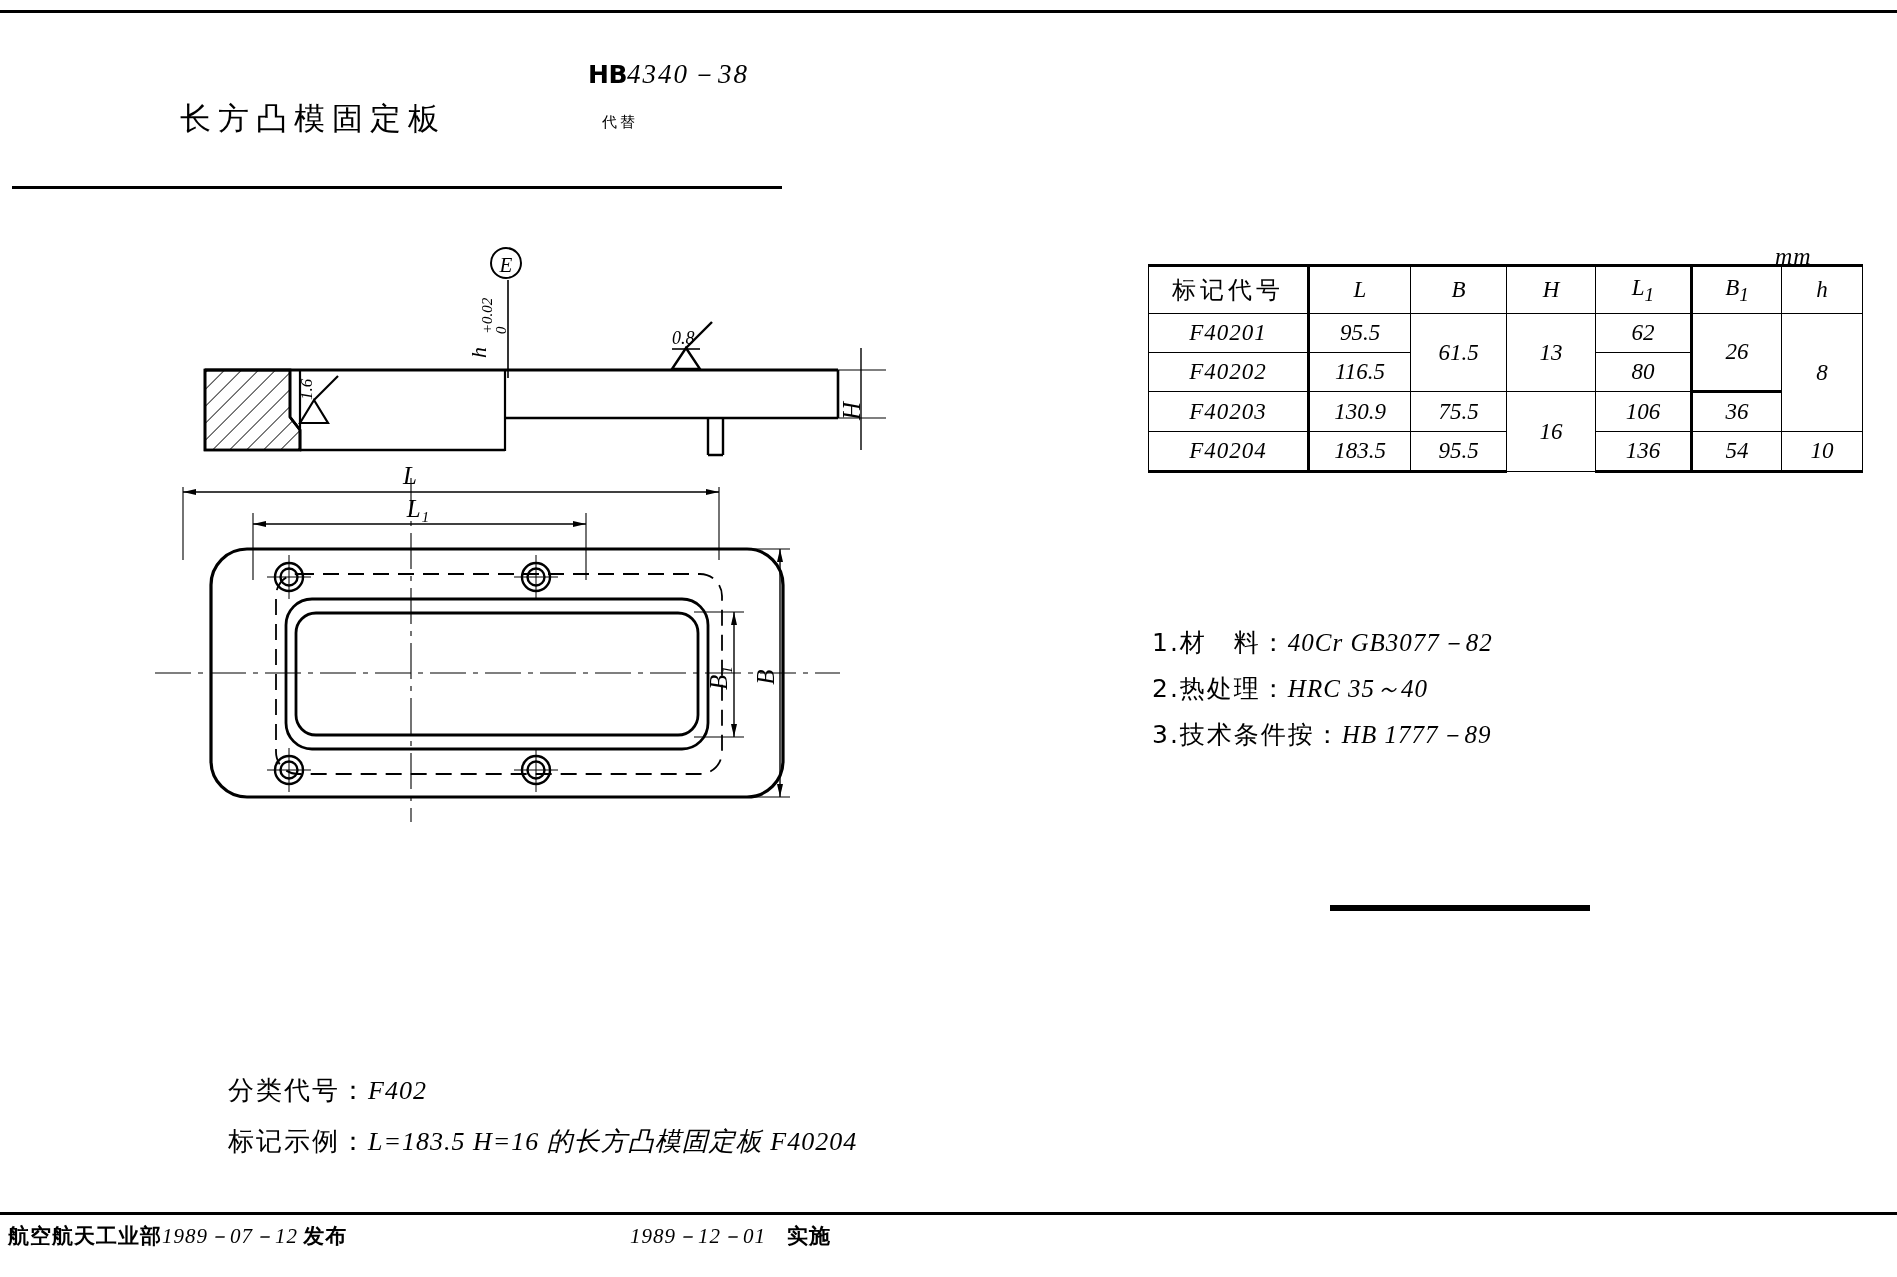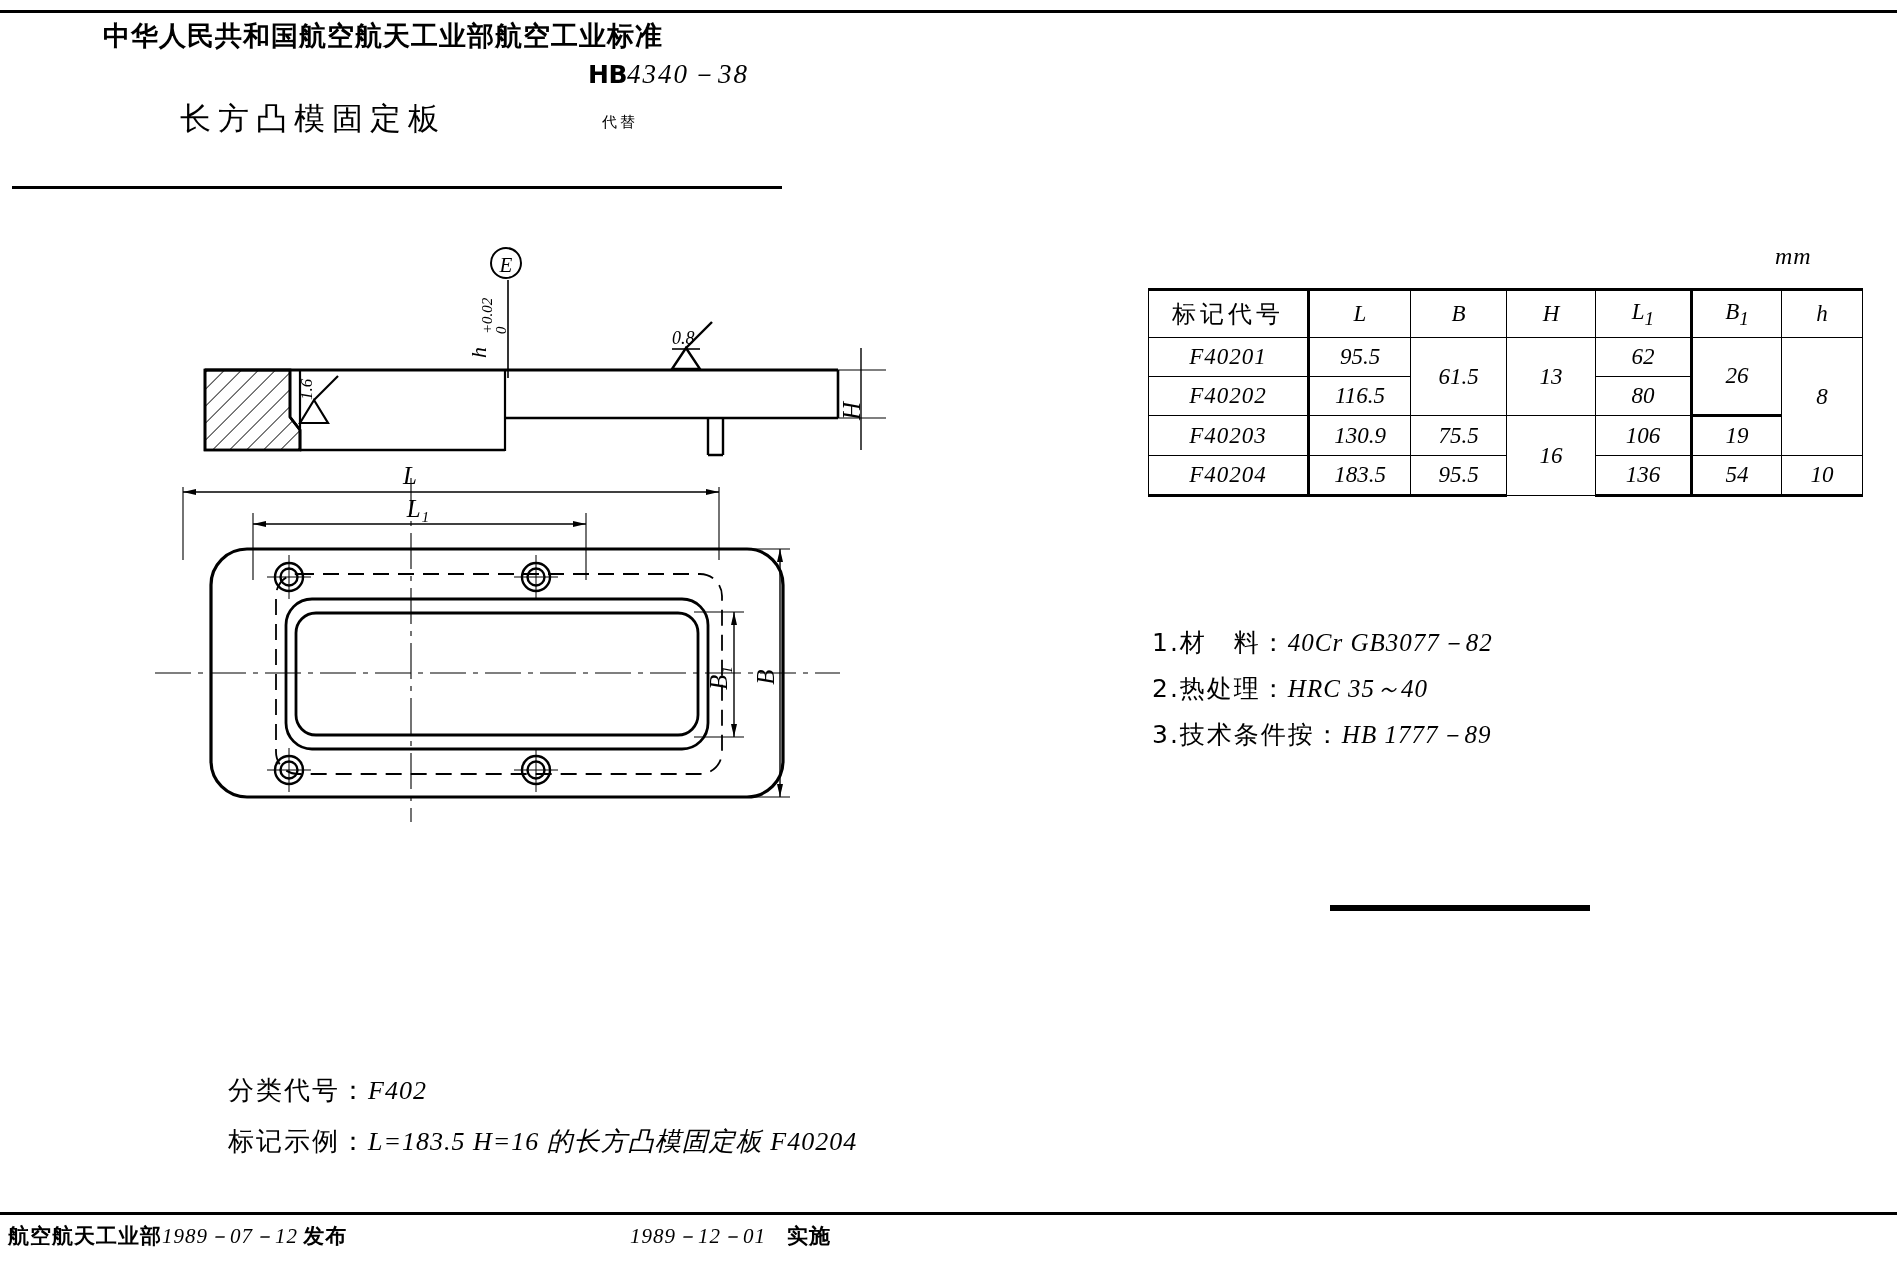--- a/index.html
+++ b/index.html
@@ -85,21 +85,21 @@
   
   .tbl-unit {
     position: absolute;
     left: 1775px; top: 243px;
     font-style: italic;
     font-size: 24px;
     letter-spacing: 1px;
   }
   table.dims {
     position: absolute;
-    left: 1148px; top: 288px;
+    left: 1148px; top: 264px;
     border-collapse: collapse;
     font-size: 23px;
     font-style: italic;
     background: transparent;
   }
   table.dims th, table.dims td {
     border: 1.6px solid #000;
     text-align: center;
     padding: 0;
     height: 38px;
@@ -213,21 +213,20 @@
     fill: #000;
   }
 </style>
 </head>
 <body>
 
 <div class="page">
 
   <div class="hdr-rule-top"></div>
 
-  <div class="hdr-title">中华人民共和国航空航天工业部航空工业标准</div>
 
   <div class="std-no">
     <b>HB</b><i>4340－38</i>
   </div>
 
   <div class="part-name">长方凸模固定板</div>
 
   <div class="replaces">代替</div>
 
   <div class="hdr-rule-mid"></div>
@@ -390,21 +389,21 @@
         <td class="code thick-r">F40202</td>
         <td>116.5</td>
         <td class="thick-r">80</td>
       </tr>
       <tr>
         <td class="code thick-r">F40203</td>
         <td>130.9</td>
         <td>75.5</td>
         <td rowspan="2">16</td>
         <td class="thick-r">106</td>
-        <td>19</td>
+        <td>36</td>
       </tr>
       <tr>
         <td class="code thick-r thick-b">F40204</td>
         <td class="thick-b">183.5</td>
         <td class="thick-b">95.5</td>
         <td class="thick-r thick-b">136</td>
         <td class="thick-b">54</td>
         <td class="thick-b">10</td>
       </tr>
     </tbody>

